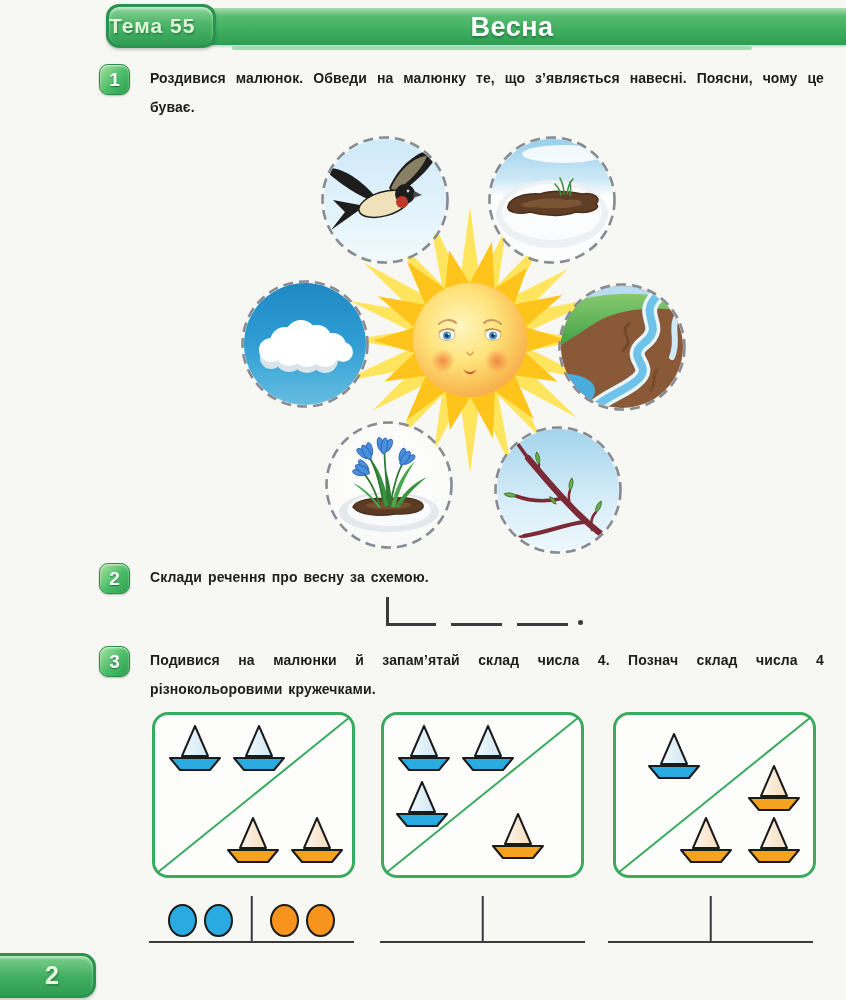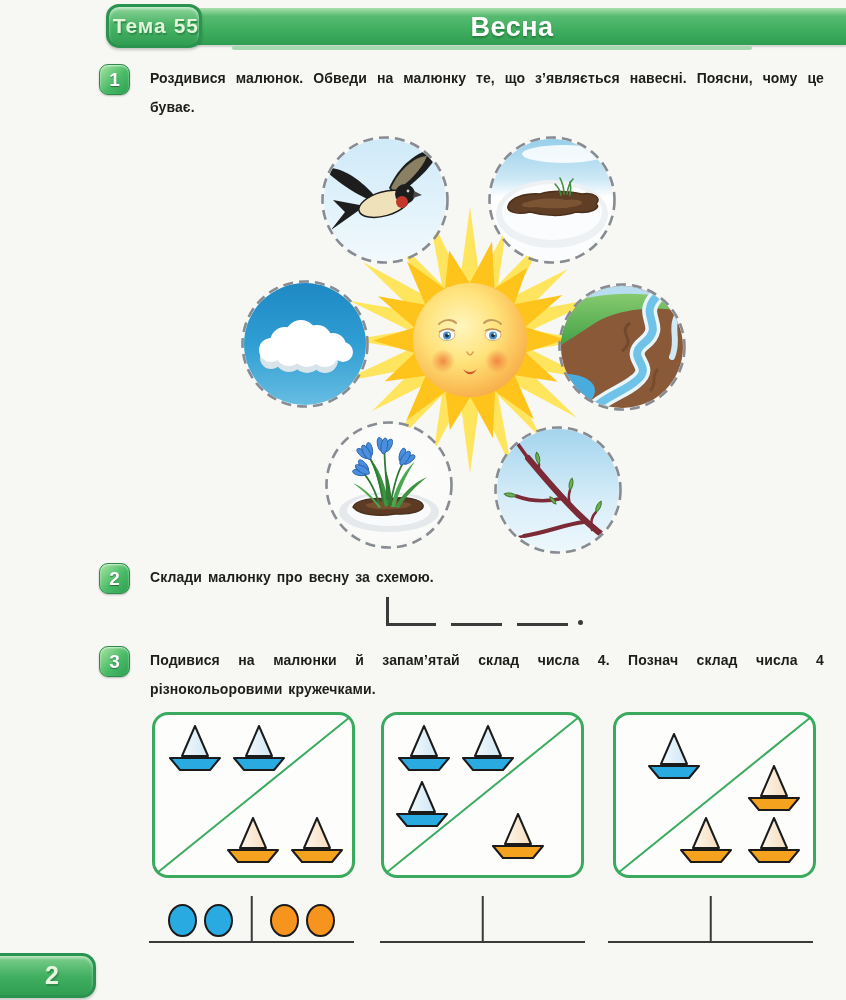--- a/index.html
+++ b/index.html
@@ -20,26 +20,26 @@
     position:absolute;left:232px;top:46px;width:520px;height:4px;
     background:#a6d9b0;border-radius:2px;
   }
   .page-title{
     position:absolute;left:130px;right:12px;top:12px;text-align:center;
     padding-left:60px;
     font-size:27px;font-weight:bold;color:#ffffff;letter-spacing:.5px;
     text-shadow:0 2px 2px rgba(25,90,45,.55);
   }
   .topic-badge{
-    position:absolute;left:106px;top:4px;width:96px;height:44px;
+    position:absolute;left:106px;top:4px;width:110px;height:44px;
     border-radius:13px;
     background:linear-gradient(180deg,#8cd598 0%,#4cb468 45%,#2f9e52 100%);
     border:3px solid #2a9350;
     box-shadow:inset 0 2px 3px rgba(255,255,255,.55),0 2px 3px rgba(0,0,0,.2);
-    display:flex;align-items:center;justify-content:flex-end;box-sizing:border-box;
+    display:flex;align-items:center;justify-content:flex-start;box-sizing:border-box;
   }
   .topic-badge span{
     font-size:21px;font-weight:bold;color:#e2f4da;
     text-shadow:1px 2px 1px #2e8c4a;letter-spacing:1px;
   }
   
   .task-badge{
     position:absolute;width:31px;height:31px;border-radius:9px;
     background:linear-gradient(135deg,#a9e6a2 0%,#49bb67 55%,#2f9e50 100%);
     border:1px solid #2a8c46;box-sizing:border-box;
@@ -349,21 +349,21 @@
       <path transform="translate(-42,6) rotate(-80)" d="M 0,0 C 2.5,-3 2.5,-9 0,-12 C -2.5,-9 -2.5,-3 0,0 Z"></path>
       <path transform="translate(-46,48) rotate(-75)" d="M 0,0 C 2.5,-3 2.5,-9 0,-12 C -2.5,-9 -2.5,-3 0,0 Z"></path>
       <path transform="translate(38,22) rotate(25)" d="M 0,0 C 2.5,-3 2.5,-9 0,-12 C -2.5,-9 -2.5,-3 0,0 Z"></path>
       <path transform="translate(-2,14) rotate(-40)" d="M 0,0 C 2,-2.5 2,-7 0,-9.5 C -2,-7 -2,-2.5 0,0 Z"></path>
     </g>
   </g>
   <circle r="62.5" fill="none" stroke="#878c93" stroke-width="2.6" stroke-dasharray="10 6"></circle>
 </svg>
 
 <div class="task-badge" id="task2-badge">2</div>
-<div class="task-text" id="task2-text">Склади малюнку про весну за схемою.</div>
+<div class="task-text" id="task2-text">Склади речення про весну за схемою.</div>
 
 <div class="scheme">
   <div class="mark-first"></div>
   <div class="mark-word"></div>
   <div class="mark-word"></div>
   <div class="mark-period"></div>
 </div>
 
 <div class="task-badge" id="task3-badge">3</div>
 <div class="task-text" id="task3-text">Подивися на малюнки й запам’ятай склад числа 4. Познач склад числа 4 різнокольоровими кружечками.</div>

